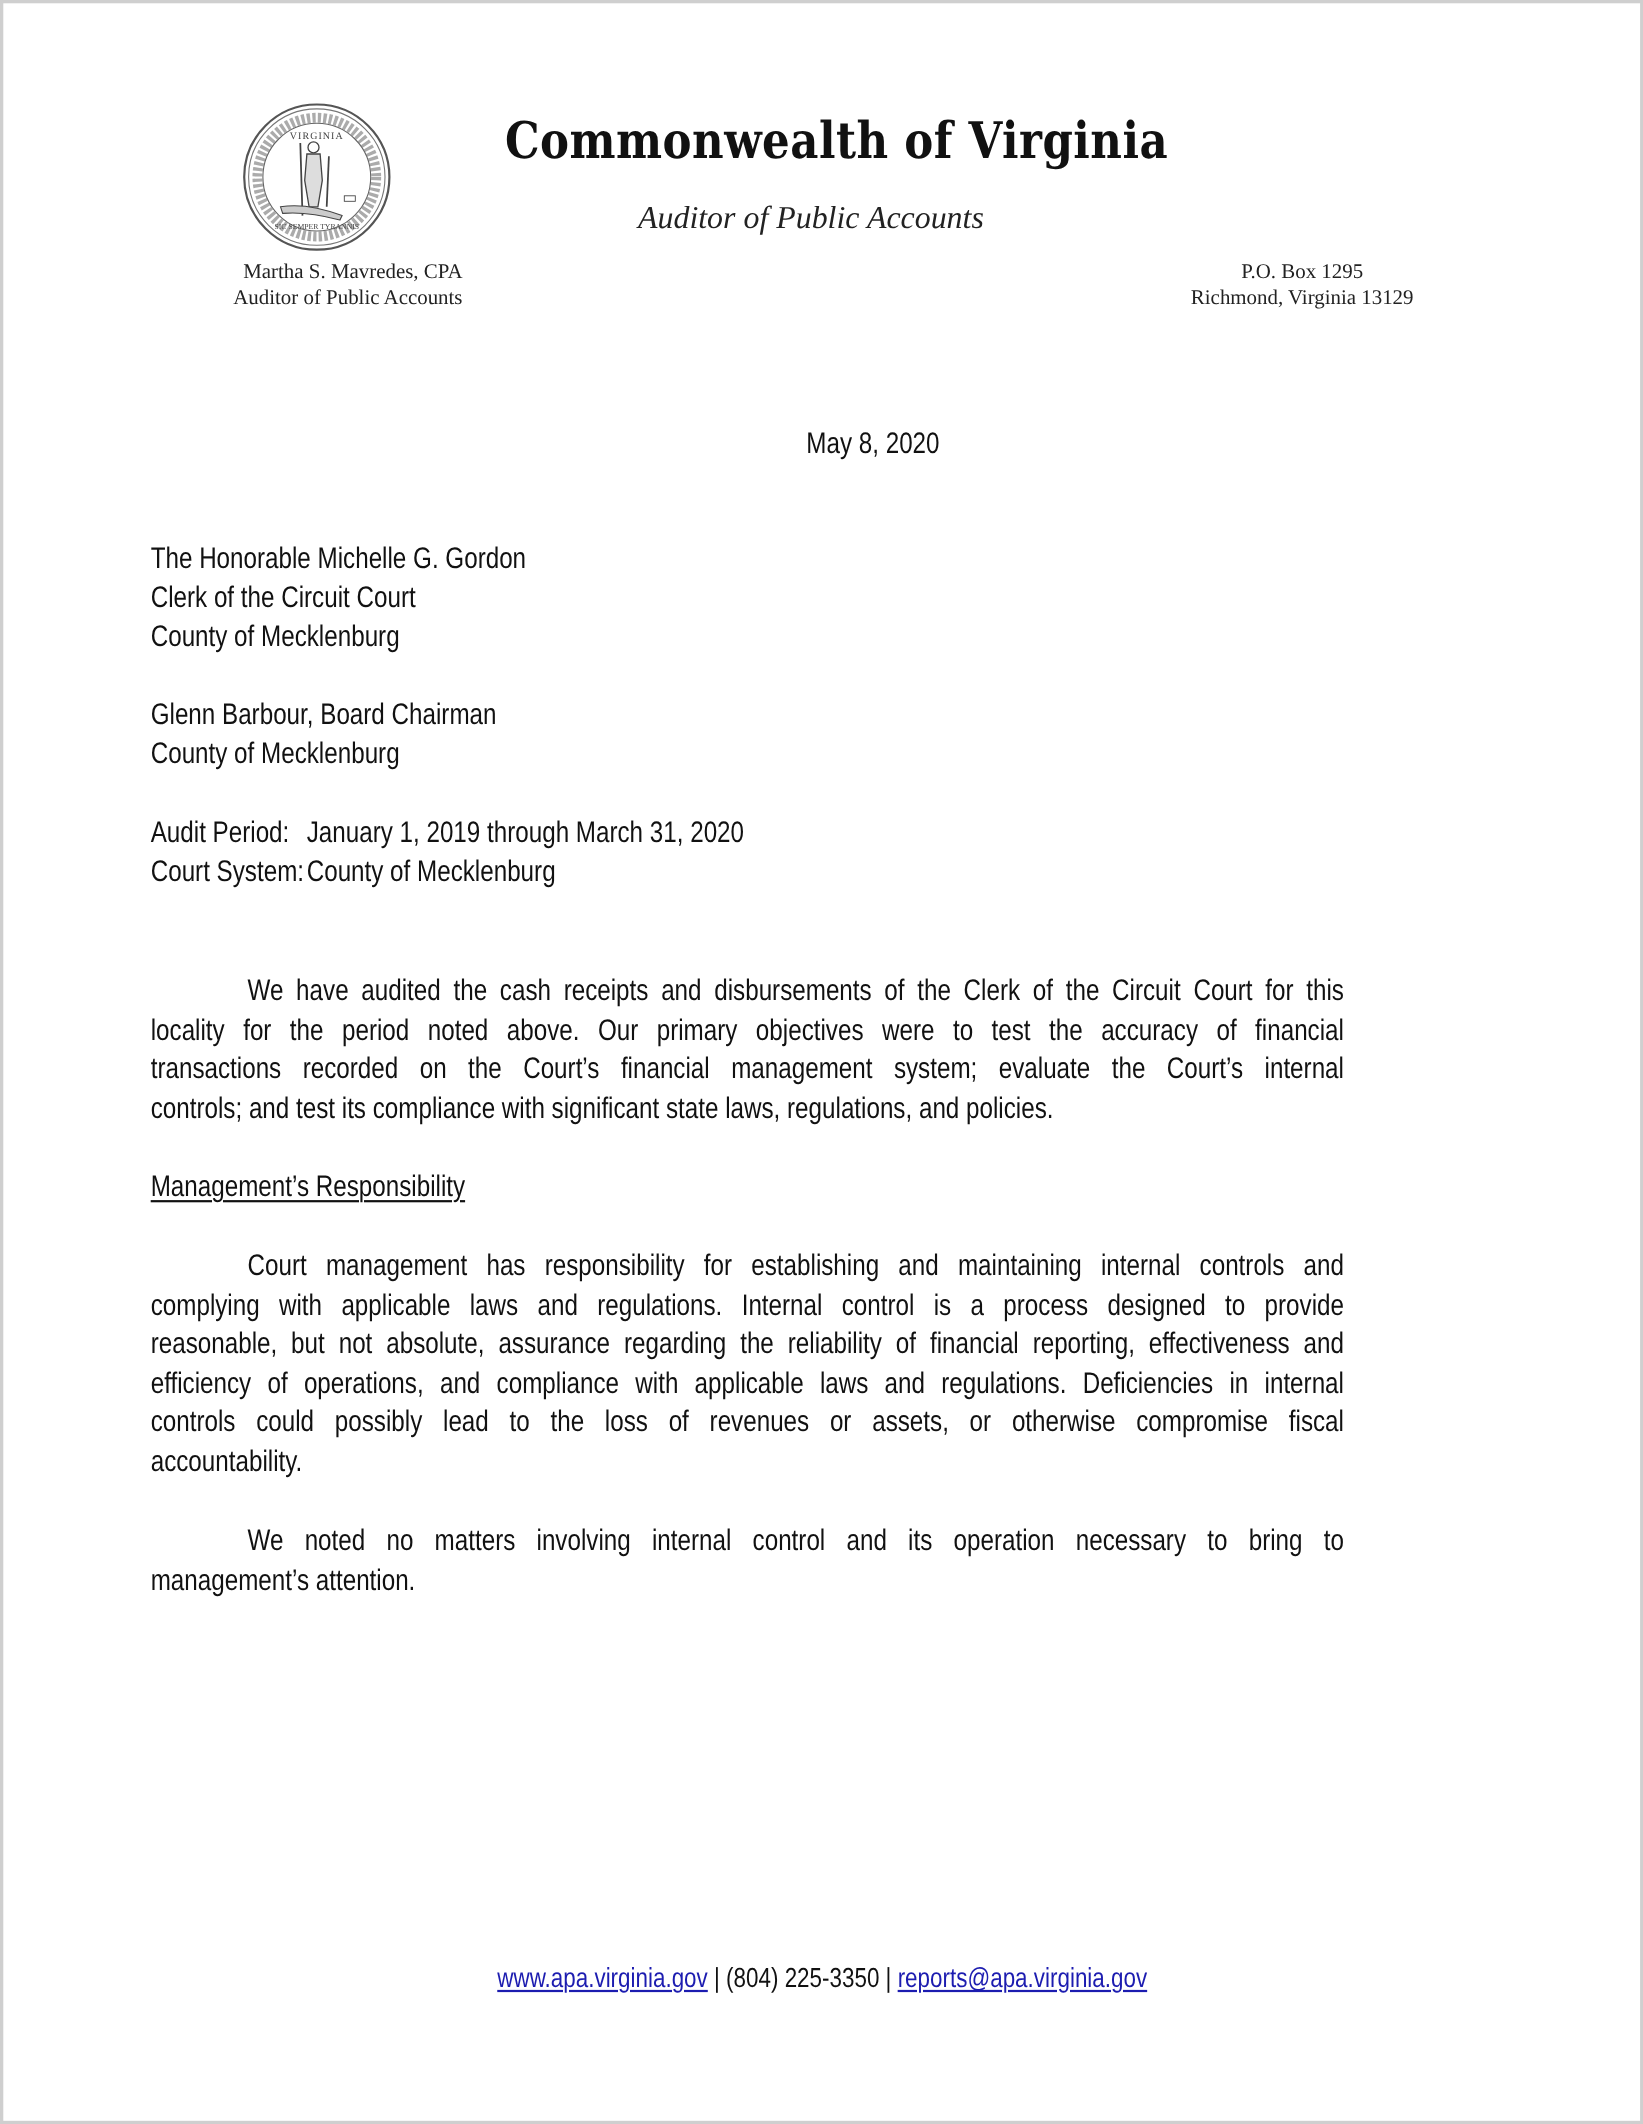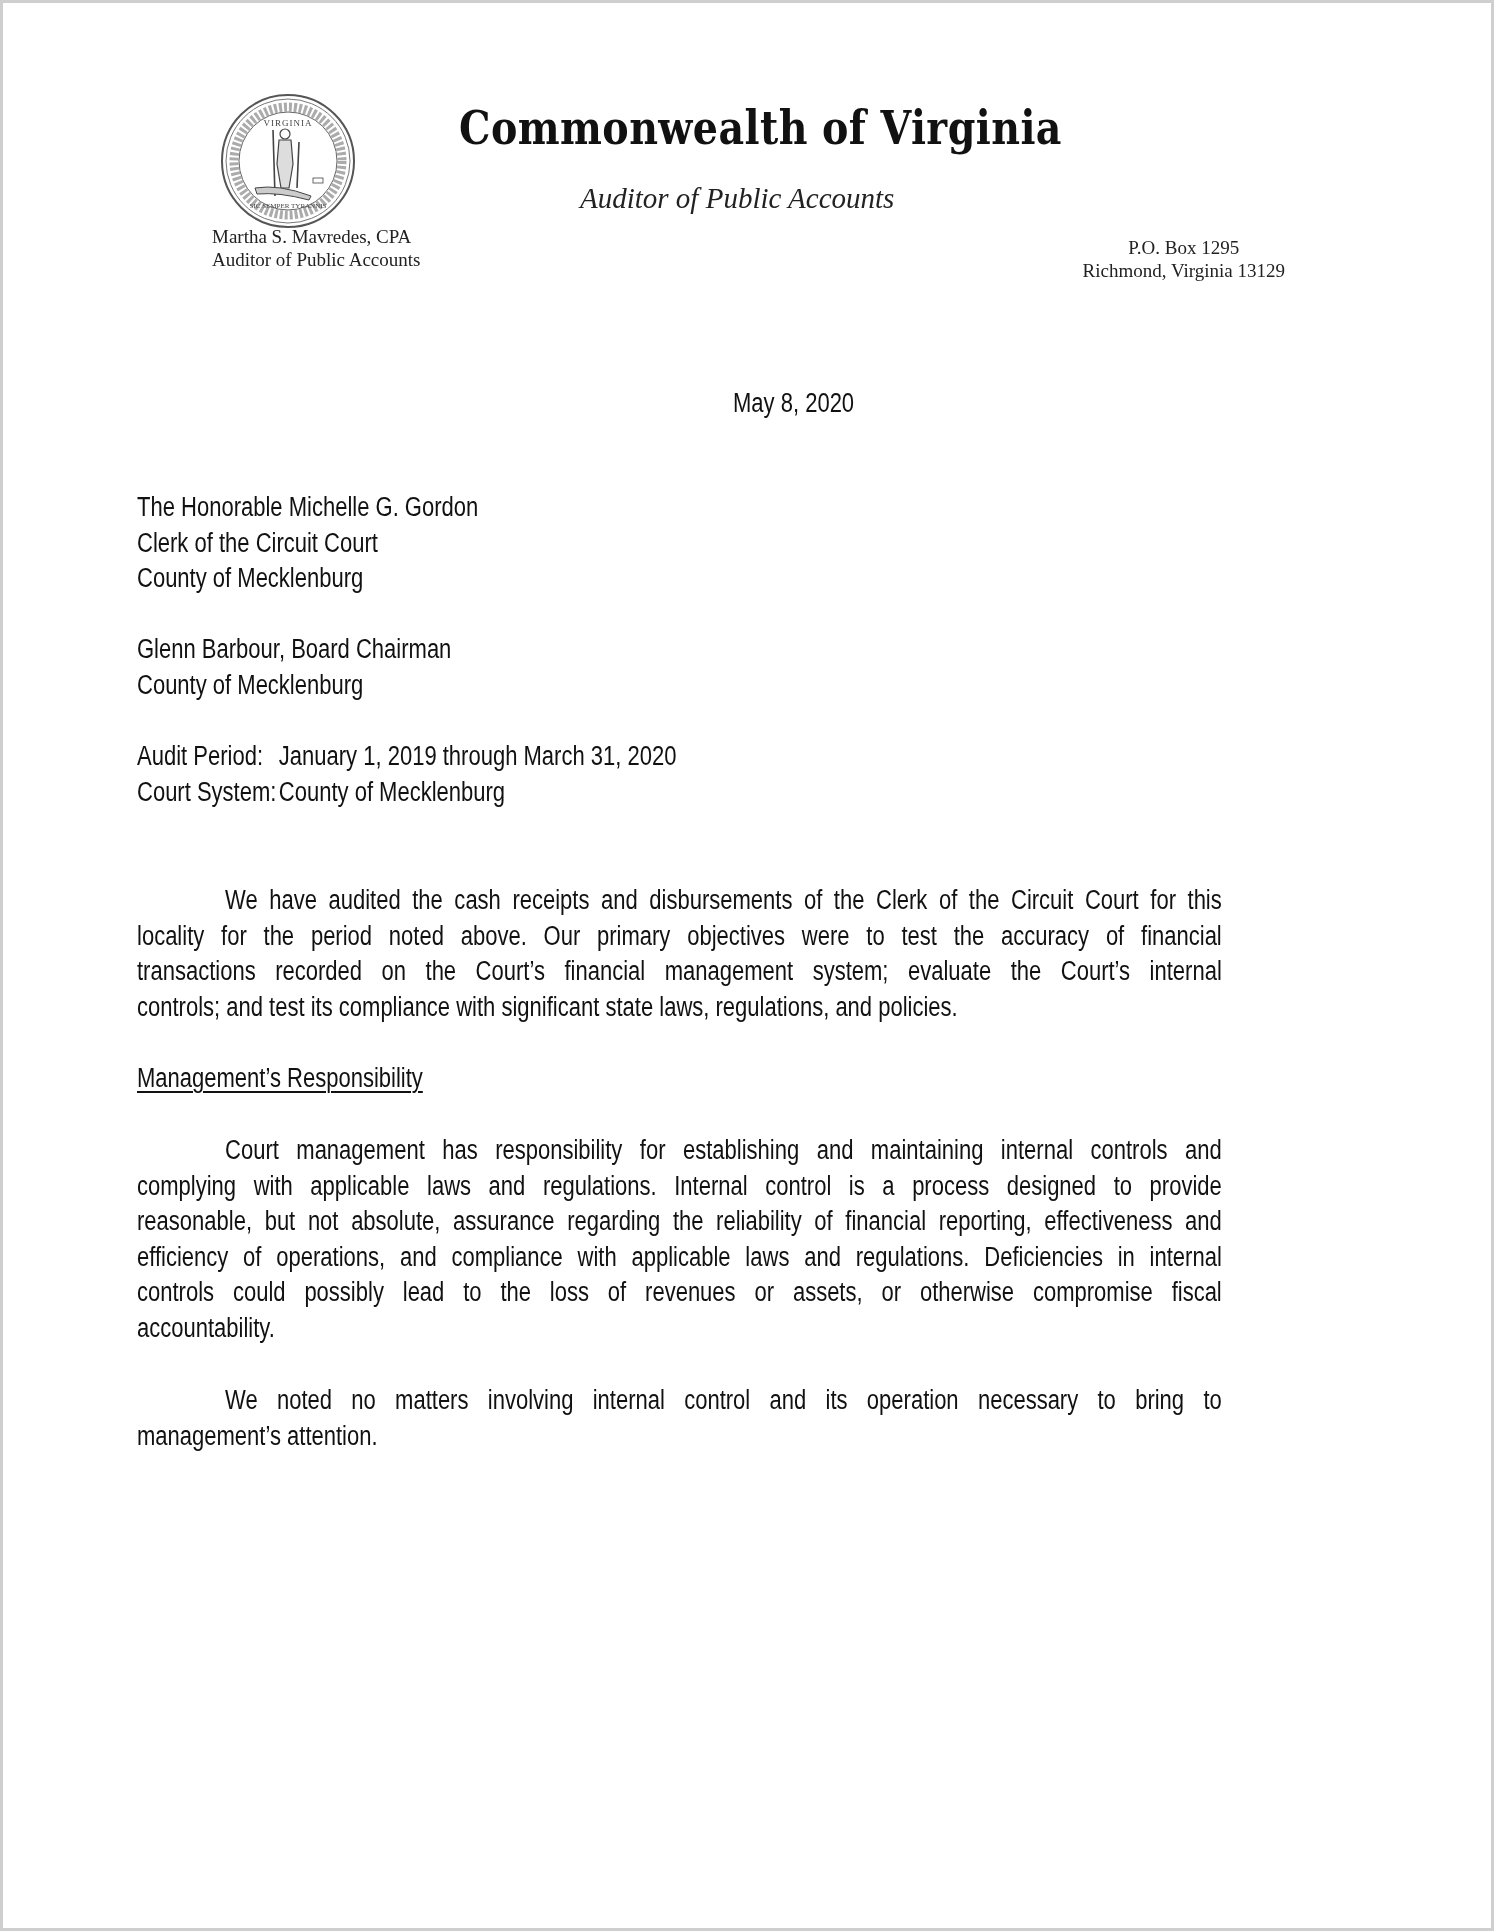--- a/index.html
+++ b/index.html
@@ -21,21 +21,21 @@
     left: 456px; top: 98px; width: 588px;
     font-family: "DejaVu Serif", serif; font-weight: bold;
     font-size: 46px; letter-spacing: 0.5px; color: #111;
     transform: scaleX(0.86); transform-origin: left top;
   }
   .subtitle {
     left: 577px; top: 179px;
     font-family: "Liberation Serif", serif; font-style: italic;
     font-size: 29px; color: #222;
   }
-  .hdr-left { left: 209px; top: 222px; font-size: 19px; line-height: 23px; color: #222; }
+  .hdr-left { left: 209px; top: 233px; font-size: 19px; line-height: 23px; color: #222; text-align: right; }
   .hdr-right { right: 206px; top: 233px; font-size: 19px; line-height: 23px; color: #222; text-align: center; }
   .hdr-left div, .hdr-right div { white-space: nowrap; }
 
   
   .txt {
     font-size: 27px; line-height: 35.6px; color: #111;
     transform: scaleX(0.815); transform-origin: left top;
   }
   .date { left: 730px; top: 383px; }
   .addr { left: 134px; top: 487px; }
@@ -137,13 +137,22 @@
     <span class="jl">efficiency of operations, and compliance with applicable laws and regulations.  Deficiencies in internal</span>
     <span class="jl">controls could possibly lead to the loss of revenues or assets, or otherwise compromise fiscal</span>
     <span class="ll">accountability.</span>
   </div>
 
   <div class="para txt p3">
     <span class="jl indent">We noted no matters involving internal control and its operation necessary to bring to</span>
     <span class="ll">management’s attention.</span>
   </div>
 
+  <div class="footer">
+    <span class="footer-inner">
+      <a>www.apa.virginia.gov</a>
+      <span class="sep">|</span>
+      <span>(804) 225-3350</span>
+      <span class="sep">|</span>
+      <a>reports@apa.virginia.gov</a>
+    </span>
+  </div>
 </div>
 
 </body></html>

